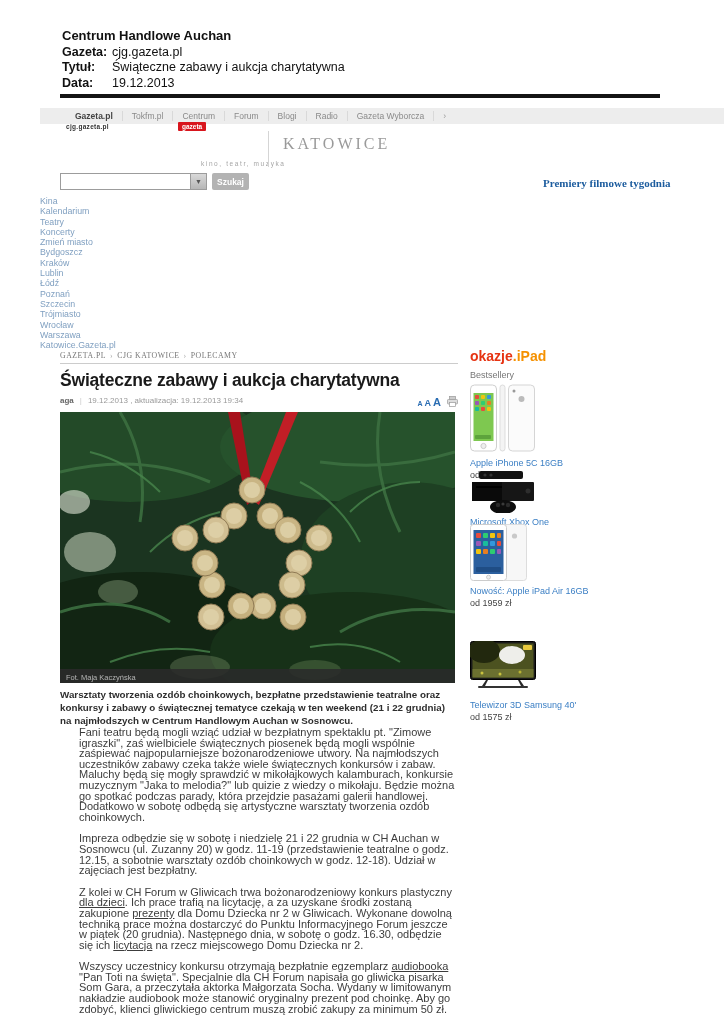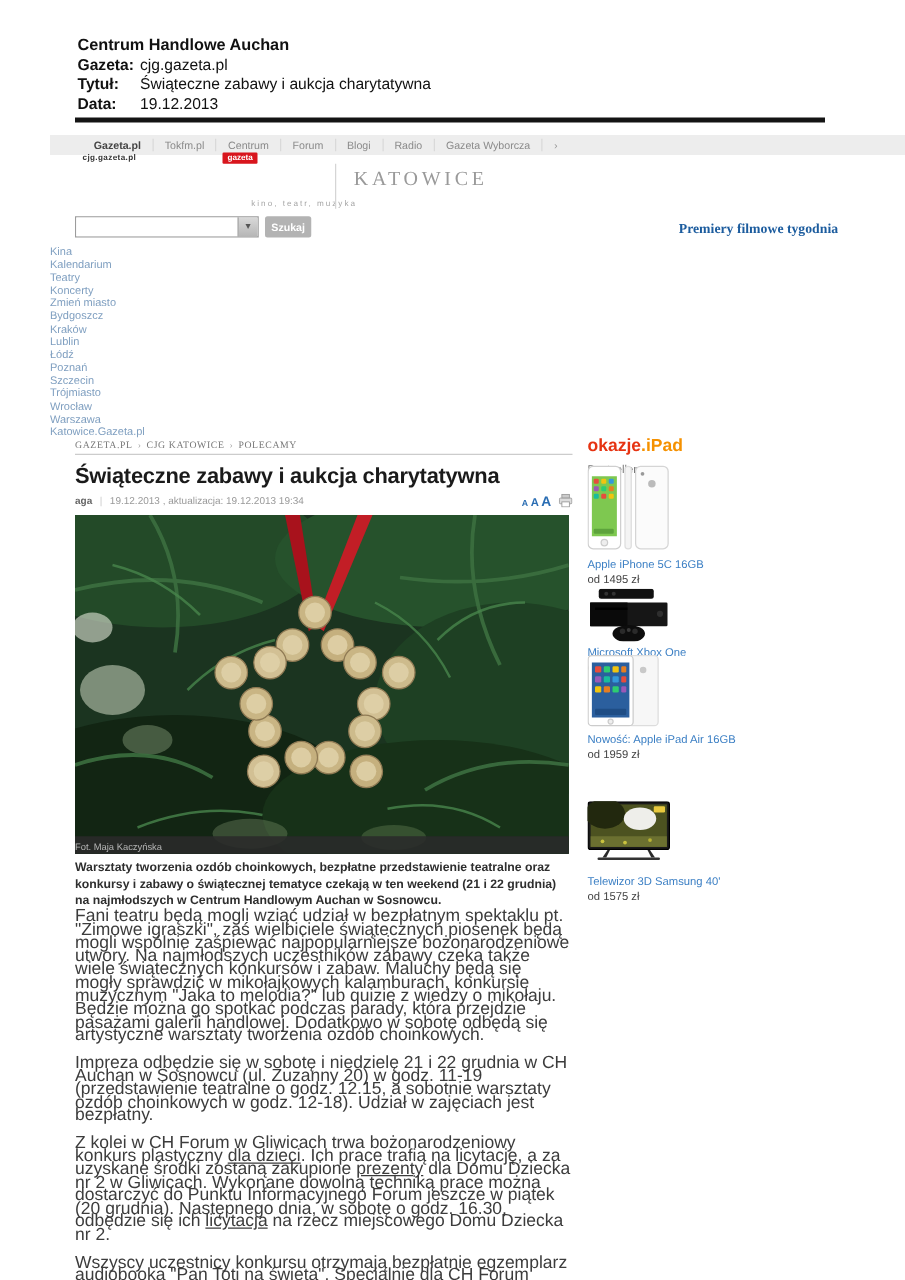--- a/index.html
+++ b/index.html
@@ -51,38 +51,38 @@
   .byline { position:absolute; left:60px; top:396px; font-size:8px; color:#999; display:flex; align-items:center; gap:6px; }
   .byline .author { font-weight:bold; color:#666; }
   .byline .bar { color:#ccc; }
   .font-controls { position:absolute; left:398px; top:392px; width:60px; display:flex; align-items:baseline; justify-content:flex-end; gap:2px; }
   .fc-a { color:#2a6db3; font-weight:bold; cursor:pointer; }
   .fc-a.s1 { font-size:7px; } .fc-a.s2 { font-size:9px; } .fc-a.s3 { font-size:11px; }
   .printer { margin-left:4px; cursor:pointer; position:relative; top:1px; }
 
   
   .photo-wrap { position:absolute; left:60px; top:412px; width:395px; height:271px; background:#16301c; }
-  .photo-caption { position:absolute; left:0; right:0; bottom:0; height:14px; background:rgba(42,42,42,.88); color:#b5b5b5; font-size:7.5px; line-height:18px; }
+  .photo-caption { position:absolute; left:0; right:0; bottom:0; height:14px; background:rgba(42,42,42,.88); color:#b5b5b5; font-size:7.5px; line-height:18px; padding-left:6px; }
 
   
   .article-body { position:absolute; left:60px; top:688px; width:397px; color:#3c3c3c; }
   .lead { font-size:9.8px; font-weight:bold; line-height:13px; color:#2e2e2e; margin-bottom:0; }
-  .body-p { font-size:14px; line-height:10.6px; margin-bottom:11px; }
+  .body-p { font-size:11px; line-height:10.6px; margin-bottom:11px;margin-left:19px; }
   .body-p .link-u { text-decoration:underline; cursor:pointer; }
 
   
   .okazje-logo { position:absolute; left:470px; top:348px; font-size:14px; font-weight:bold; }
   .okazje-logo .red { color:var(--okazje-red,#e63312); }
   .okazje-logo .orange { color:var(--okazje-orange,#f59100); }
   .bestsellery { position:absolute; left:470px; top:370px; font-size:9px; color:#777; }
   .product { position:absolute; left:470px; width:150px; }
   .product-img { cursor:pointer; }
   .product-name { display:block; font-size:9px; color:var(--link-blue,#3b7fc4); cursor:pointer; text-decoration:none; margin-top:3px; white-space:nowrap; }
   .product-price { font-size:9px; color:#444; margin-top:2px; }
-  #product-0 { top:372px; } #product-0 .product-img { height:71px; }
+  #product-0 { top:384px; } #product-0 .product-img { height:71px; }
   #product-1 { top:471px; } #product-1 .product-img { height:43px; }
   #product-2 { top:524px; } #product-2 .product-img { height:59px; }
   #product-3 { top:641px; } #product-3 .product-img { height:56px; }
 </style>
 </head>
 <body>
 
 <div id="page">
 
   <div class="meta-title">Centrum Handlowe Auchan</div>

